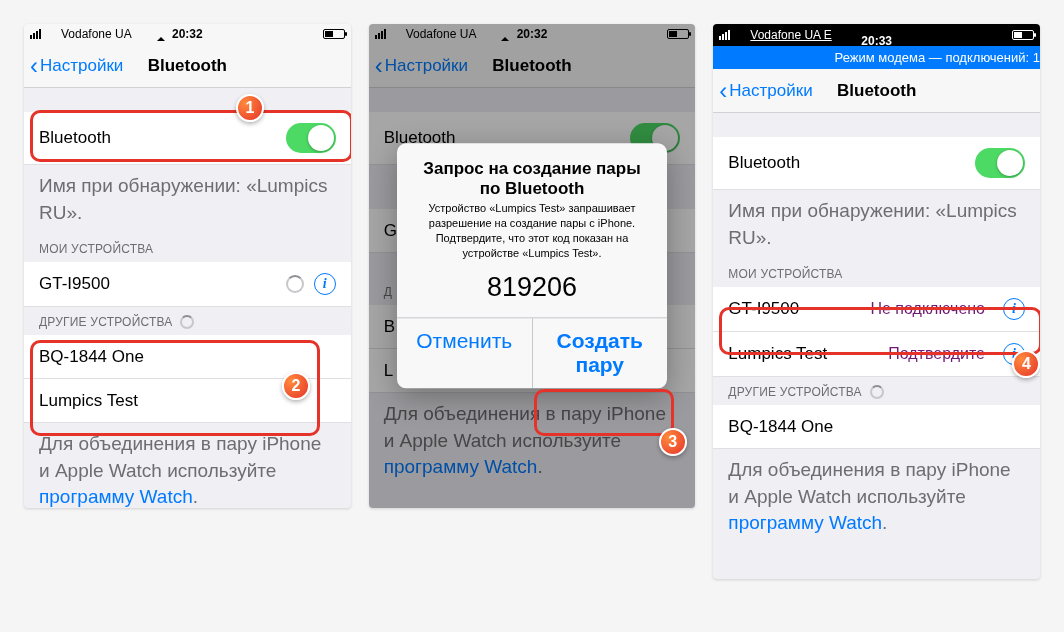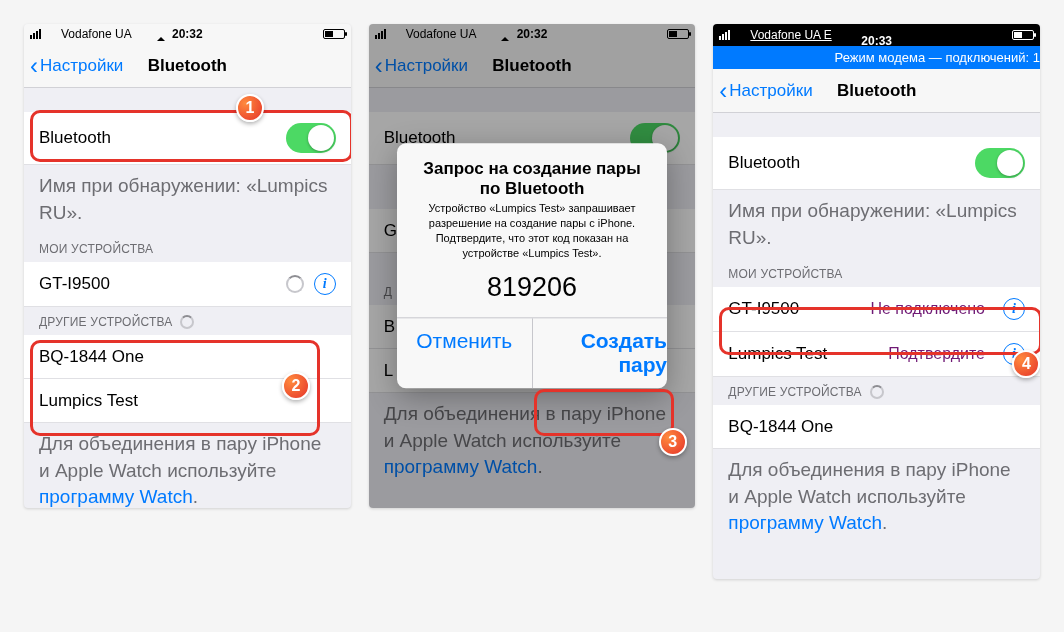--- a/index.html
+++ b/index.html
@@ -162,21 +162,21 @@
     box-shadow:0 8px 30px rgba(0,0,0,0.3);
   }
   .alert-title { font-size:17px; font-weight:600; padding:16px 16px 2px; }
   .alert-msg { font-size:11px; color:#000; padding:0 16px 4px; line-height:1.35; }
   .alert-code { font-size:27px; font-weight:400; padding:8px 0 14px; }
   .alert-btns { display:flex; border-top:0.5px solid #c7c7cc; }
   .alert-btn {
     flex:1; padding:11px 0; font-size:21px; color:#007aff;
     border-right:0.5px solid #c7c7cc;
   }
-  .alert-btn:last-child { border-right:none; font-weight:600;text-align:right; }
+  .alert-btn:last-child { border-right:none; font-weight:600; }
 </style>
 </head>
 <body>
 
 <div class="phone short">
   <div class="statusbar">
     <div class="sb-left">
       <span class="sig">
           <span class="bar b1"></span>
           <span class="bar b2"></span>

